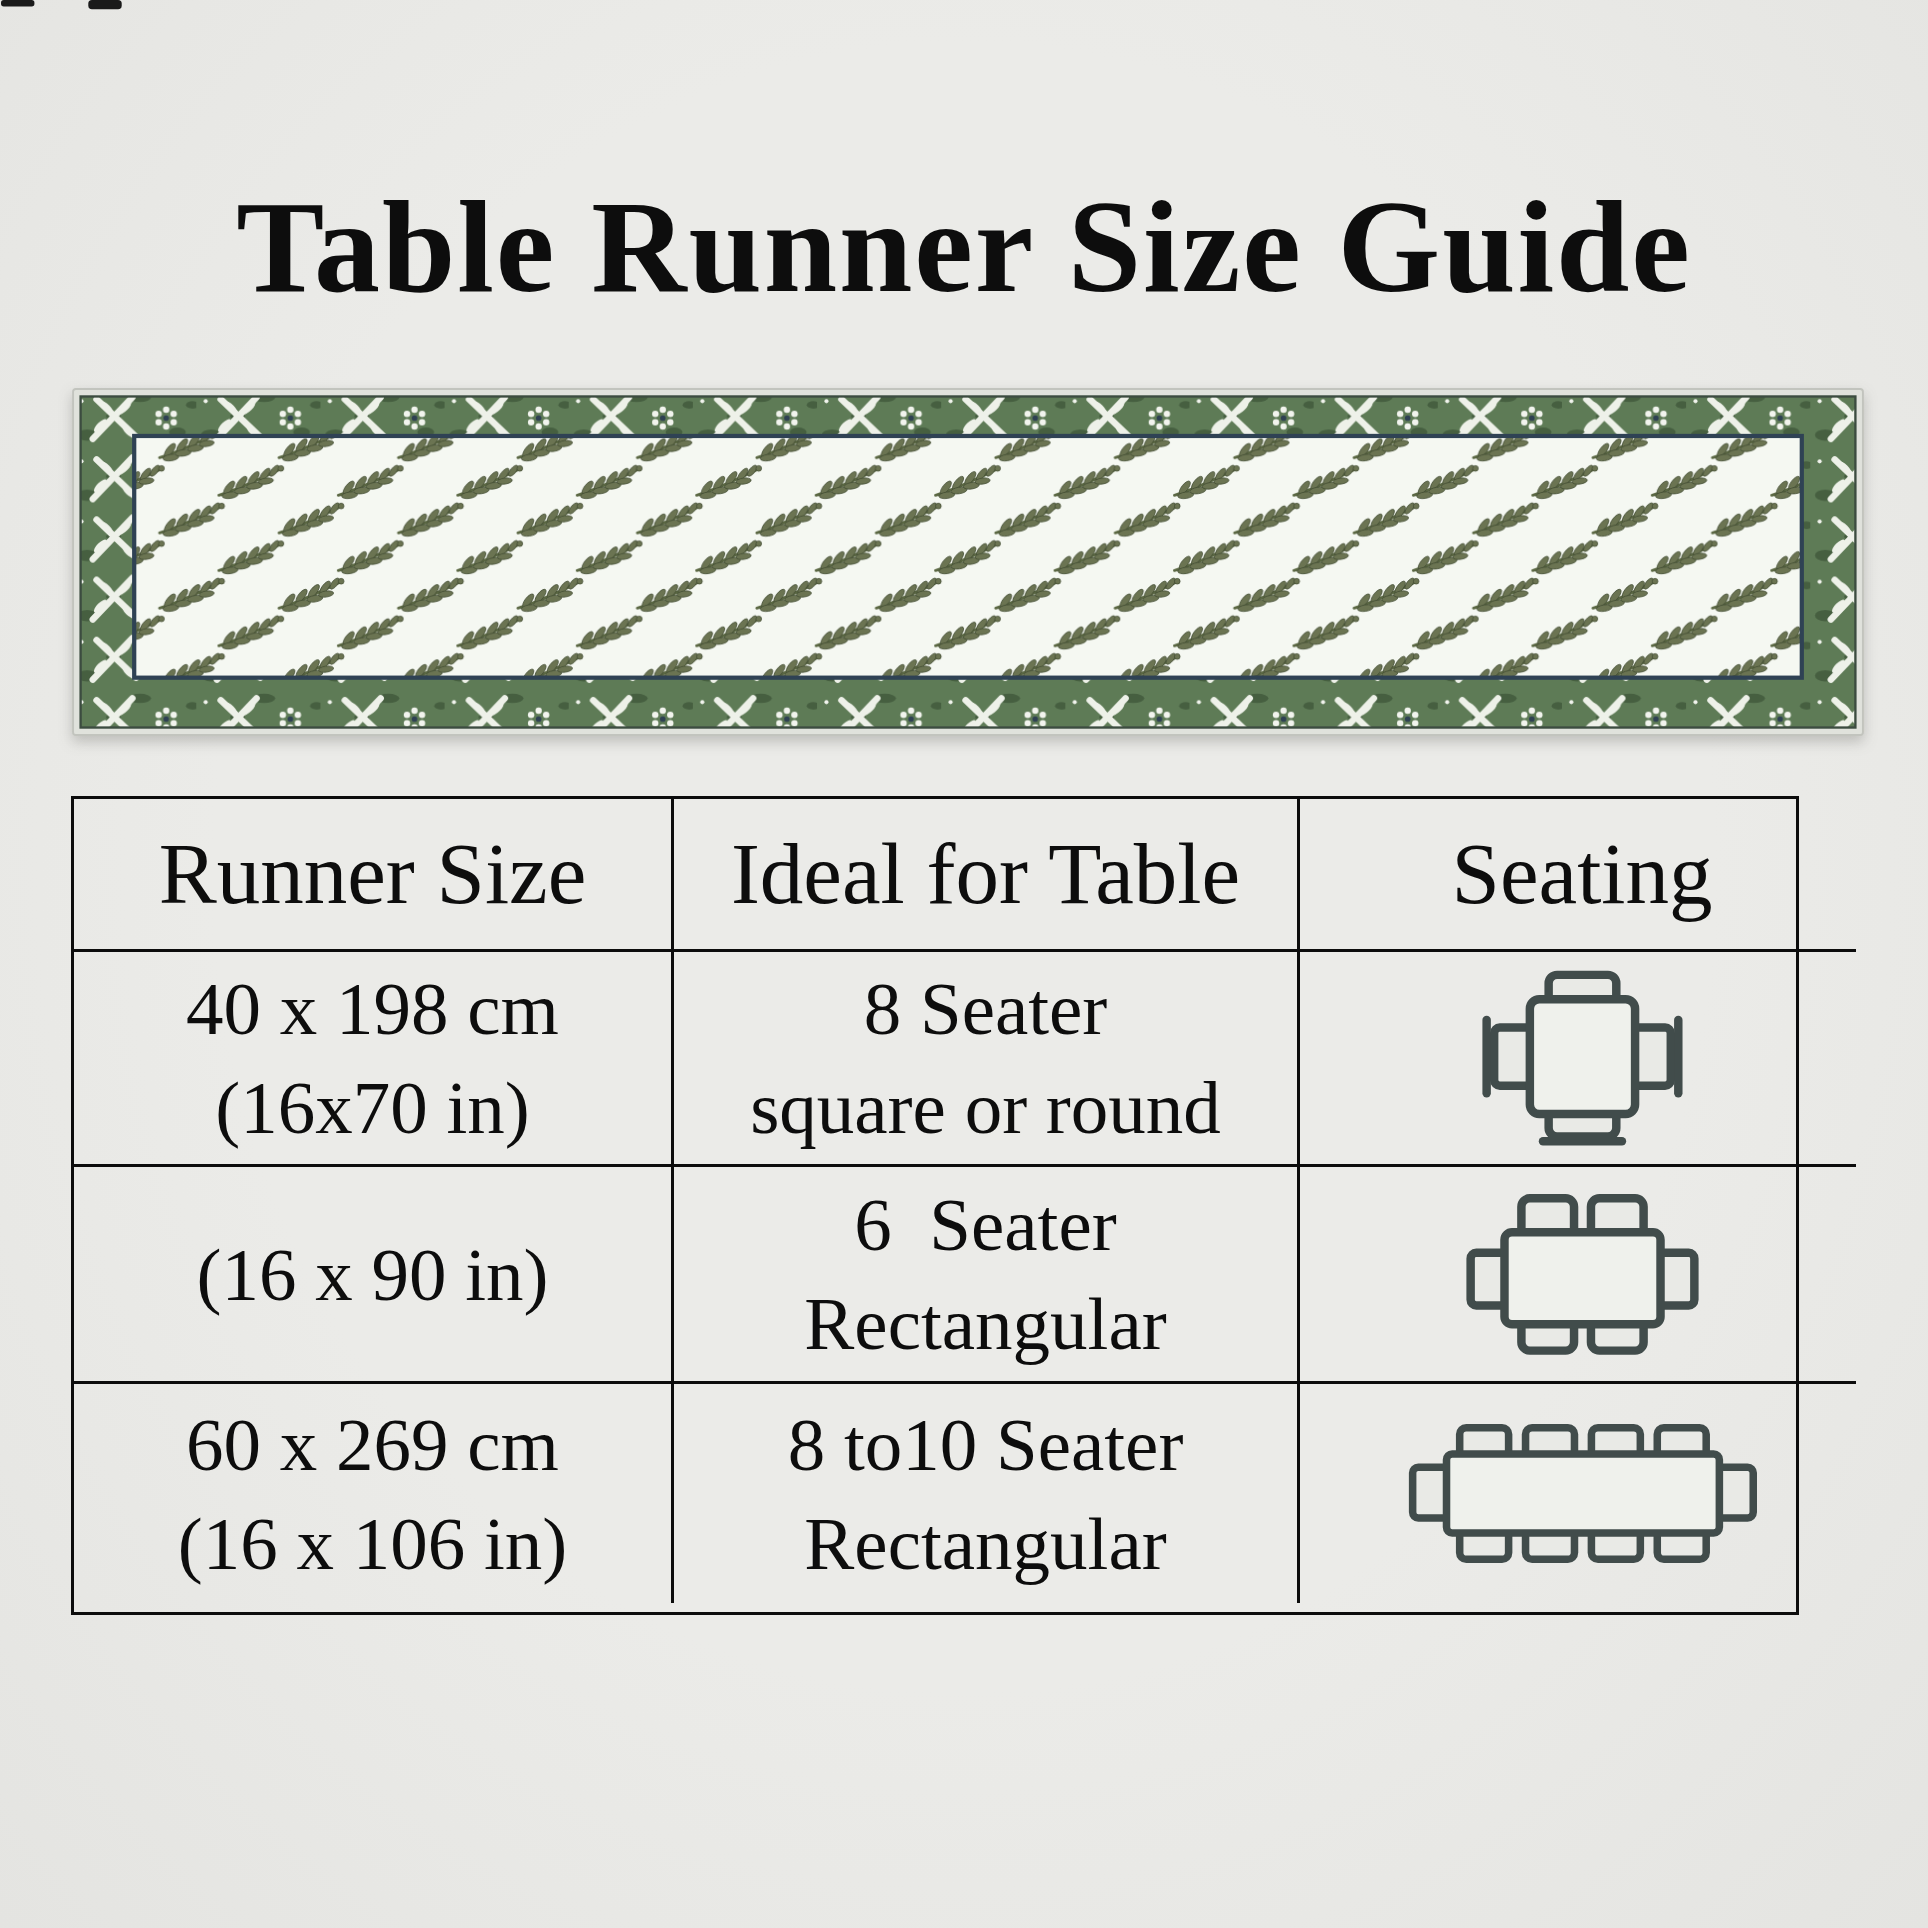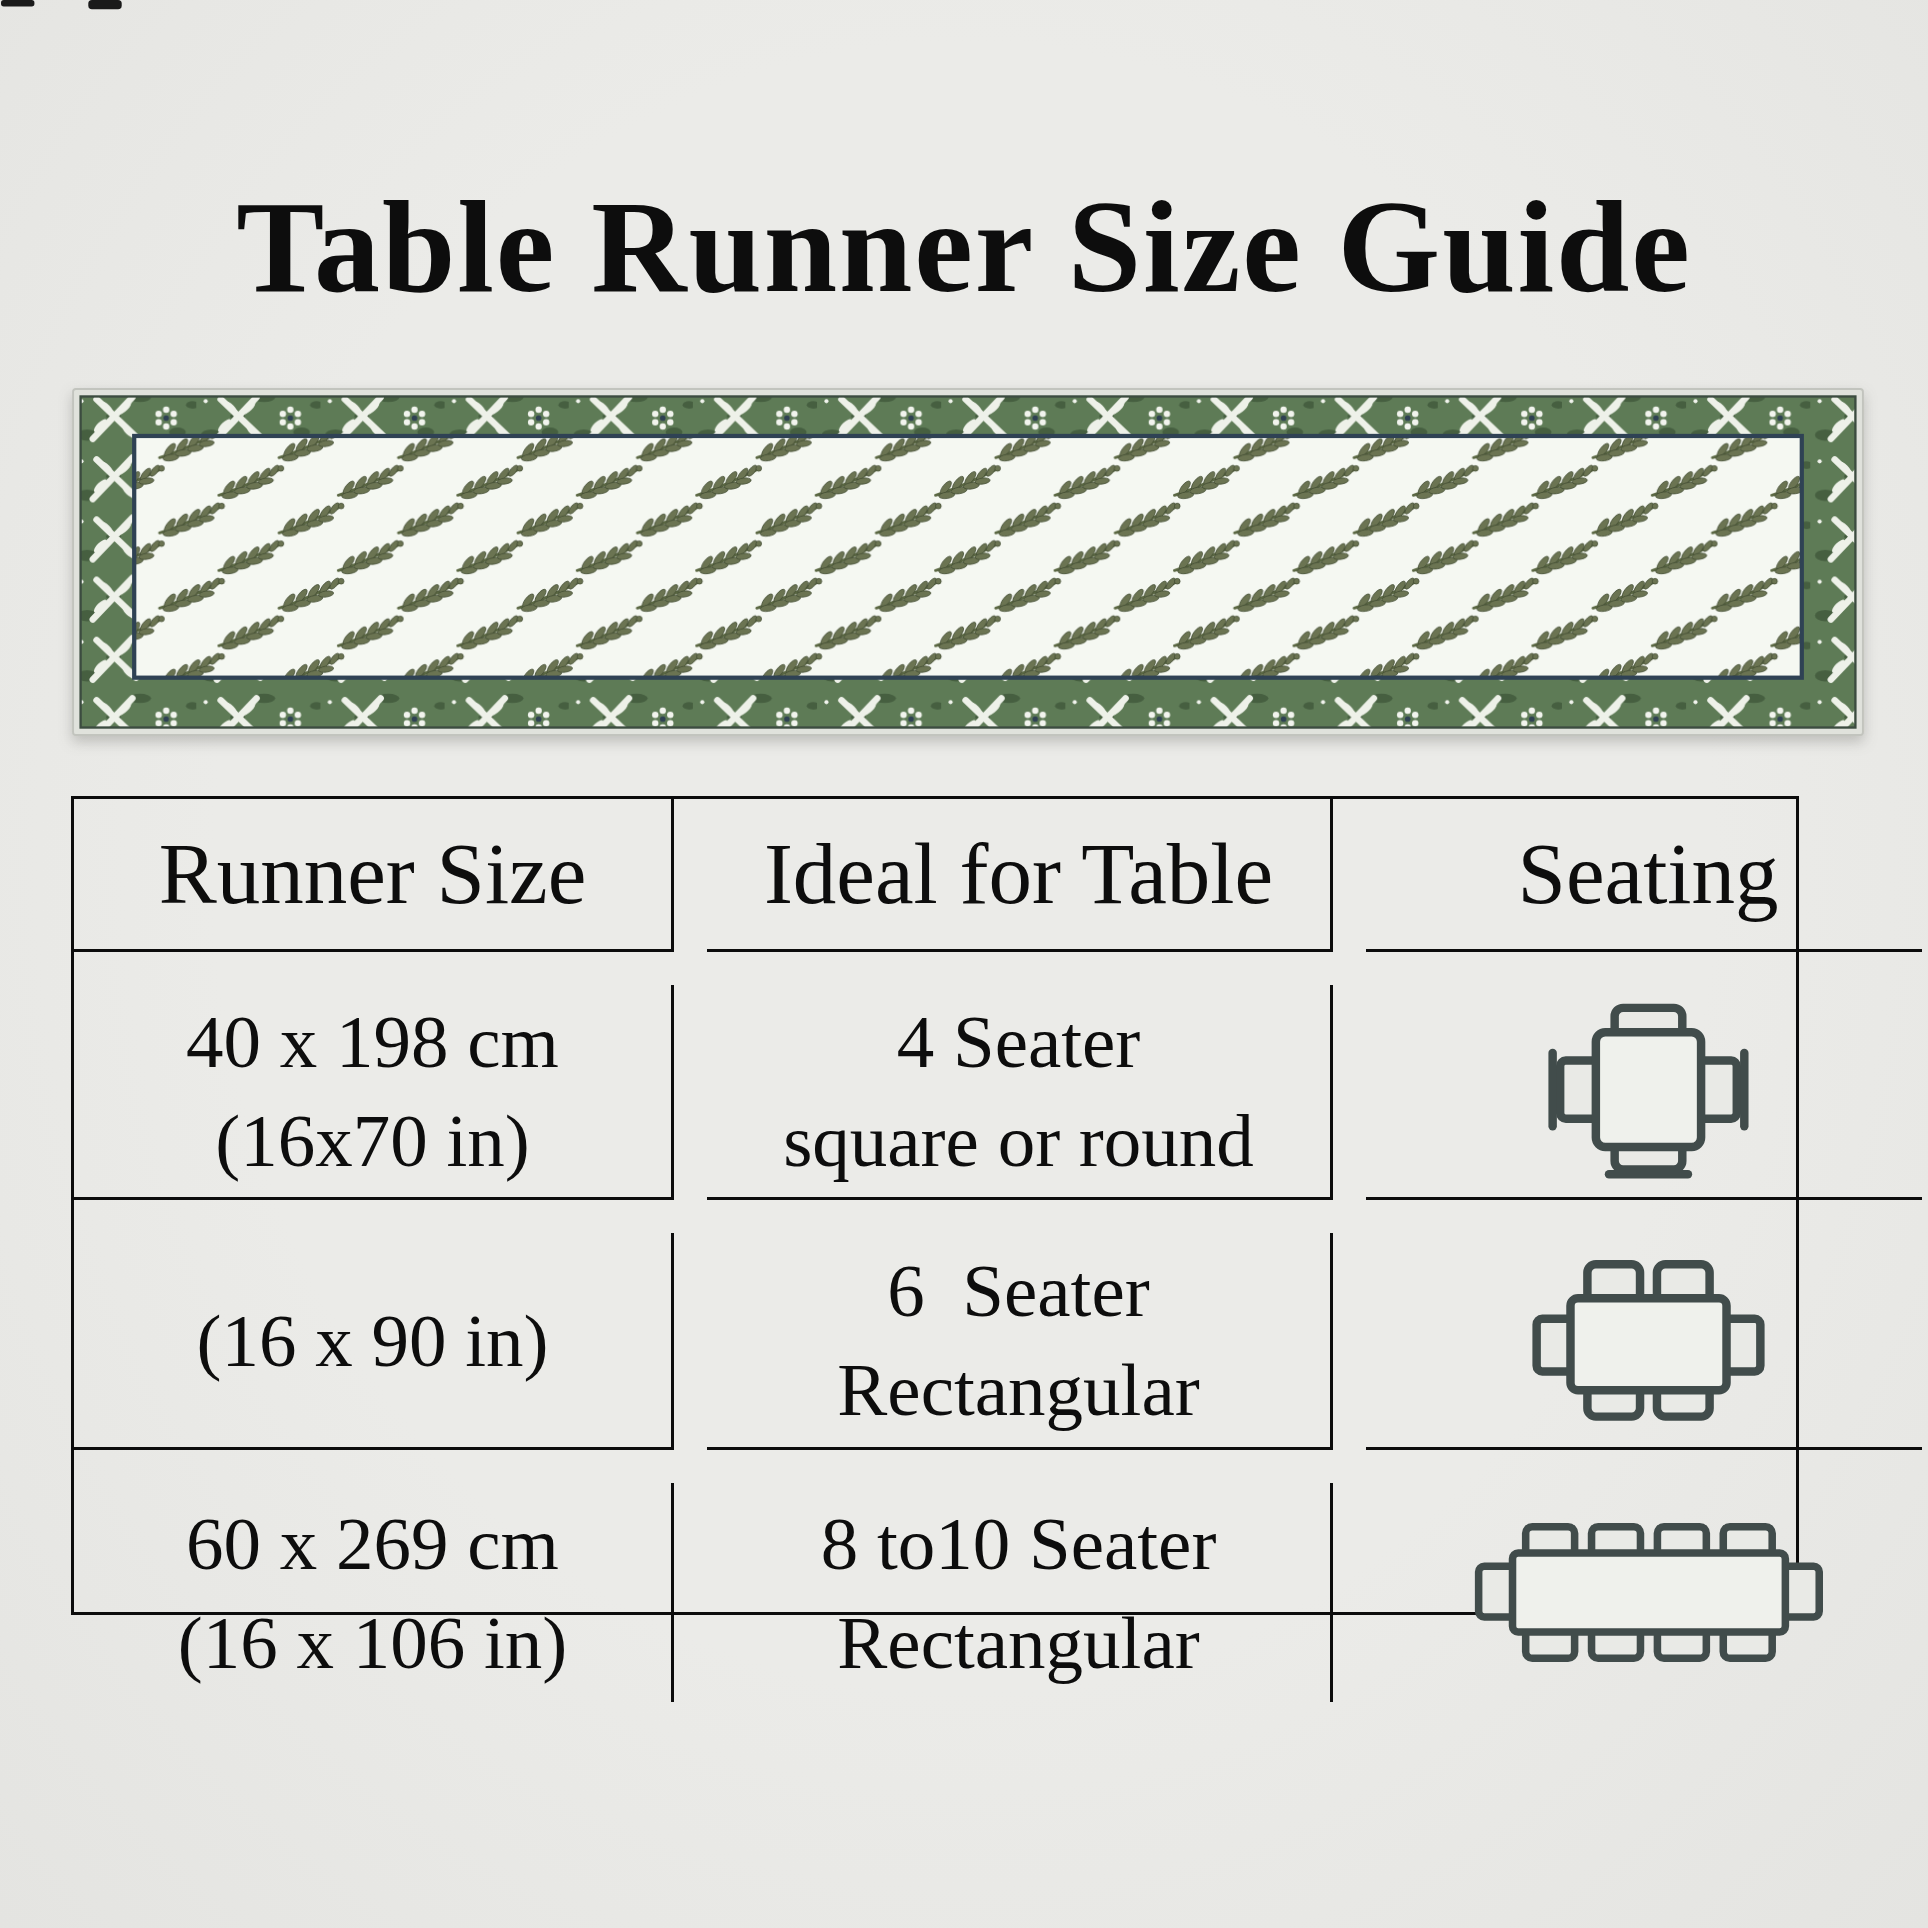--- a/index.html
+++ b/index.html
@@ -21,21 +21,20 @@
     position:absolute;left:71px;top:388px;width:1794px;height:348px;
     filter:drop-shadow(0 6.6px 6.6px rgba(60,60,55,.25));
   }
 
   .size-table{
     position:absolute;left:71px;top:796px;width:1728px;height:819px;
     border:3.8px solid #0c0c0c;box-sizing:border-box;
     display:grid;
     grid-template-columns:600px 626px 556px;
     grid-template-rows:153px 215px 217px 219px;
-    gap:33px;
   }
   .cell{
     border-right:3.8px solid #0c0c0c;border-bottom:3.8px solid #0c0c0c;
     box-sizing:border-box;
     display:flex;flex-direction:column;align-items:center;justify-content:center;
     background:transparent;
   }
   .cell.last-col{border-right:none;padding-left:8px;}
   .cell.last-row{border-bottom:none;}
   .header-cell{font-size:87px;line-height:1.1;}
@@ -125,21 +124,21 @@
   </div>
   <div class="cell header-cell last-col">
     <div class="cell-line">Seating</div>
   </div>
 
   <div class="cell data-cell">
     <div class="cell-line">40 x 198 cm</div>
     <div class="cell-line">(16x70 in)</div>
   </div>
   <div class="cell data-cell">
-    <div class="cell-line">4 Seater</div>
+    <div class="cell-line">8 Seater</div>
     <div class="cell-line">square or round</div>
   </div>
   <div class="cell data-cell icon-cell last-col">
 
     <svg width="202" height="179" viewBox="0 0 215 190" fill="none" stroke="#414c4b" stroke-width="9" stroke-linejoin="round" stroke-linecap="round">
       <rect x="72" y="6" width="72" height="46" rx="9" fill="#e9eae6"></rect>
       <rect x="72" y="134" width="72" height="44" rx="9" fill="#e9eae6"></rect>
       <path d="M66,183 H150"></path>
       <rect x="14" y="62" width="44" height="62" rx="6" fill="#e9eae6"></rect>
       <path d="M6,54 V132"></path>

